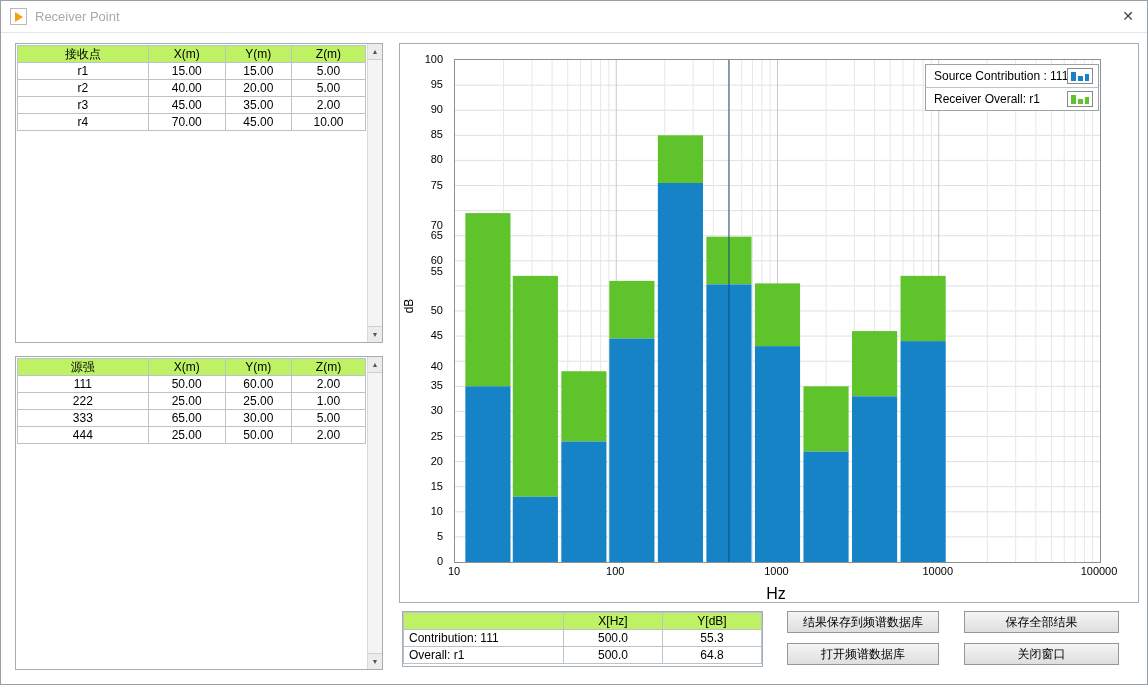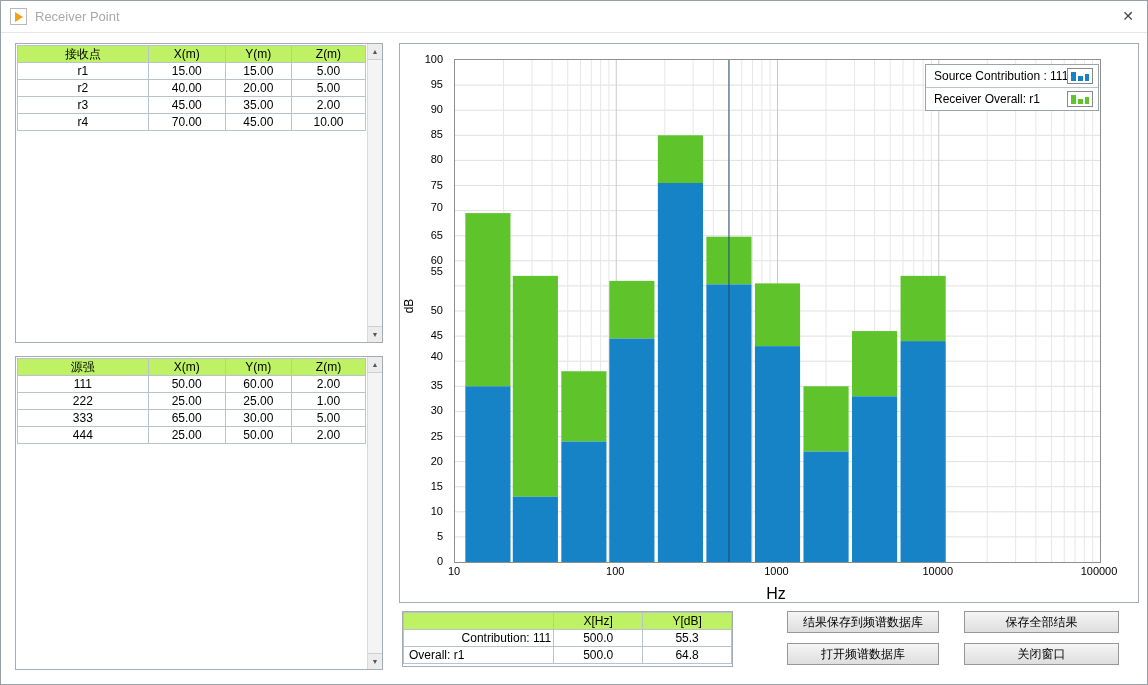--- a/index.html
+++ b/index.html
@@ -30,21 +30,21 @@
   .ytick{position:absolute;right:6px;width:42px;text-align:right;font-size:11px;line-height:13px;}
   #ylabels{position:absolute;left:0;top:0;width:49px;height:558px;}
   .xtick{position:absolute;width:60px;text-align:center;font-size:11px;top:521px;}
   .ylab{position:absolute;left:2px;top:255px;font-size:12px;transform:rotate(-90deg);}
   .xlab{position:absolute;left:356px;top:541px;width:40px;text-align:center;font-size:16px;}
   .legend{position:absolute;left:525px;top:20px;width:172px;background:#fff;border:1px solid #99a3aa;}
   .leg-row{position:relative;height:22px;line-height:22px;padding-left:8px;font-size:12px;}
   .leg-row + .leg-row{border-top:1px solid #b9c3ca;}
   .leg-icon{position:absolute;right:5px;top:3px;}
   
-  .readout{position:absolute;left:401px;top:610px;width:331px;height:56px;border:1px solid #a4adb3;background:#fff;box-sizing:border-box;overflow:hidden;text-decoration:underline;}
+  .readout{position:absolute;left:401px;top:610px;width:361px;height:56px;border:1px solid #a4adb3;background:#fff;box-sizing:border-box;overflow:hidden;text-decoration:underline;}
   .btn{position:absolute;height:22px;background:linear-gradient(#f5f5f5,#dedede);border:1px solid #979797;
        font-size:12px;font-family:inherit;color:#000;padding:0;line-height:20px;}
 </style>
 </head>
 <body>
 
 <div class="window">
 
   <div class="titlebar">
     <span class="lvicon">
@@ -155,27 +155,27 @@
   <div class="chart-panel">
     <div id="ylabels">
         <div class="ytick" style="top:511px">0</div>
         <div class="ytick" style="top:485.9px">5</div>
         <div class="ytick" style="top:460.8px">10</div>
         <div class="ytick" style="top:435.7px">15</div>
         <div class="ytick" style="top:410.6px">20</div>
         <div class="ytick" style="top:385.5px">25</div>
         <div class="ytick" style="top:360.4px">30</div>
         <div class="ytick" style="top:335.3px">35</div>
-        <div class="ytick" style="top:306px">40</div>
+        <div class="ytick" style="top:316px">40</div>
         <div class="ytick" style="top:285.1px">45</div>
         <div class="ytick" style="top:260px">50</div>
         <div class="ytick" style="top:221px">55</div>
         <div class="ytick" style="top:209.8px">60</div>
         <div class="ytick" style="top:184.7px">65</div>
-        <div class="ytick" style="top:157px">70</div>
+        <div class="ytick" style="top:175px">70</div>
         <div class="ytick" style="top:134.5px">75</div>
         <div class="ytick" style="top:109.39999999999998px">80</div>
         <div class="ytick" style="top:84.30000000000001px">85</div>
         <div class="ytick" style="top:59.19999999999999px">90</div>
         <div class="ytick" style="top:34.10000000000002px">95</div>
         <div class="ytick" style="top:9px">100</div>
       </div>
     <div class="plot">
       <svg id="plot-svg" width="645" height="502" xmlns="http://www.w3.org/2000/svg">
           <line x1="0" x2="645" y1="476.9" y2="476.9" stroke="#e0e0e0" stroke-width="1"></line>
@@ -295,21 +295,21 @@
             <col style="width:100px">
             <col style="width:100px">
           </colgroup>
           <tbody>
             <tr>
               <th></th>
               <th>X[Hz]</th>
               <th>Y[dB]</th>
             </tr>
             <tr>
-              <td style="text-align:right;padding-left:5px;">Contribution: 111</td>
+              <td style="text-align:left;padding-left:5px;">Contribution: 111</td>
               <td style="text-align:center;">500.0</td>
               <td style="text-align:center;">55.3</td>
             </tr>
             <tr>
               <td style="text-align:left;padding-left:5px;">Overall: r1</td>
               <td style="text-align:center;">500.0</td>
               <td style="text-align:center;">64.8</td>
             </tr>
           </tbody>
         </table>

